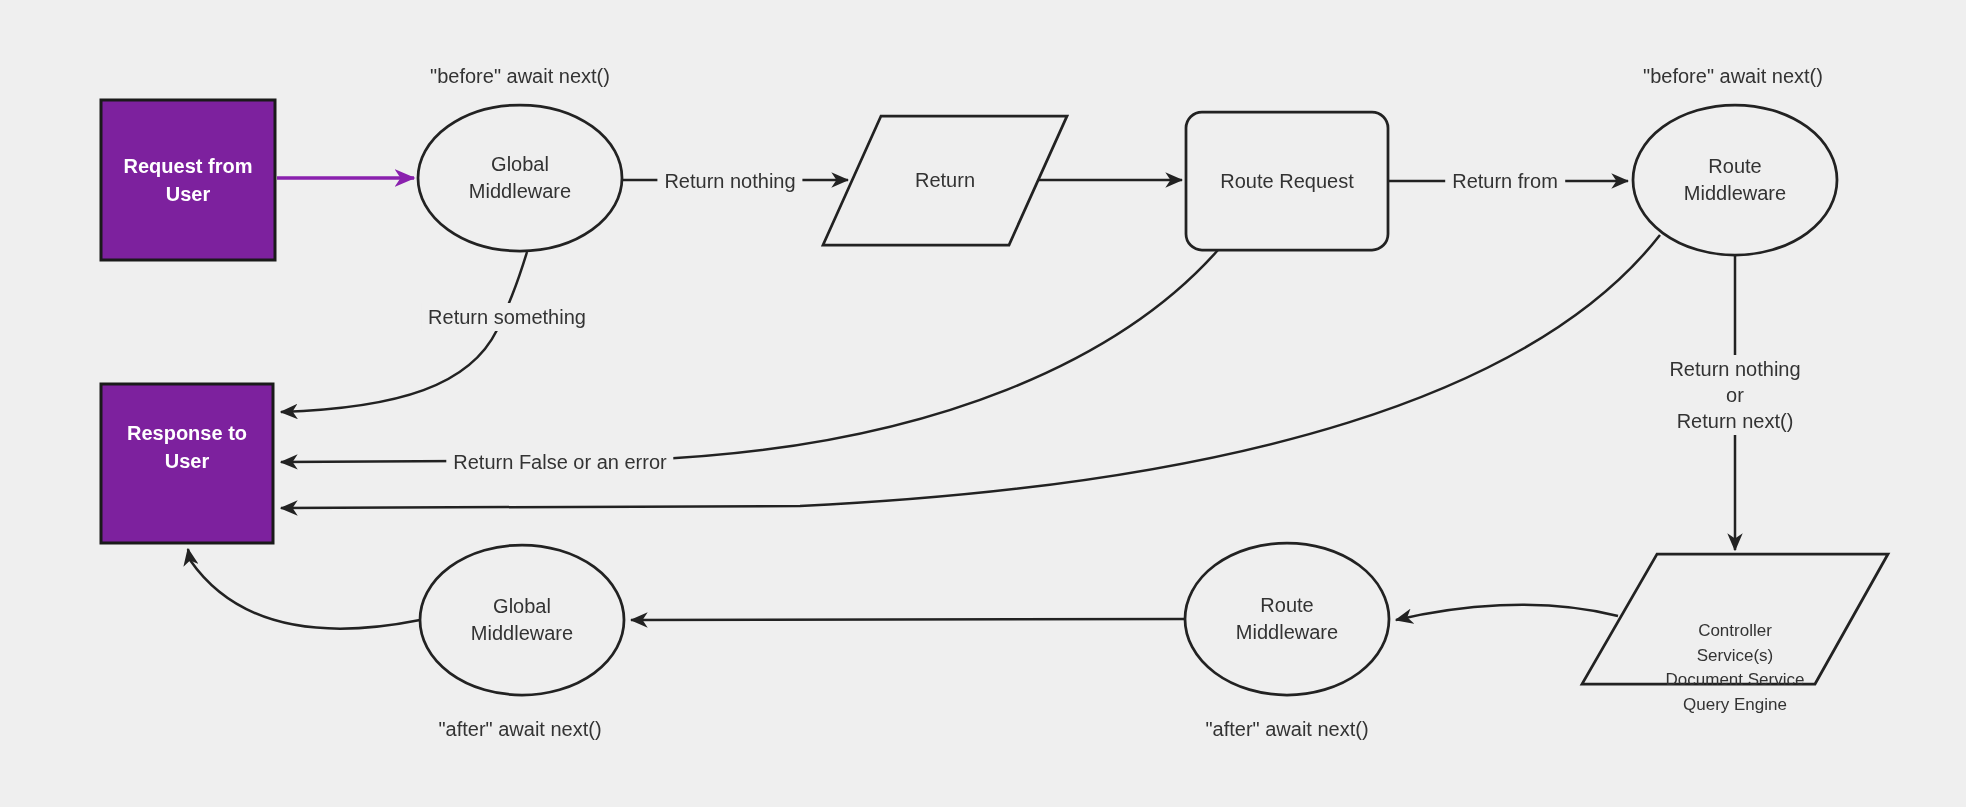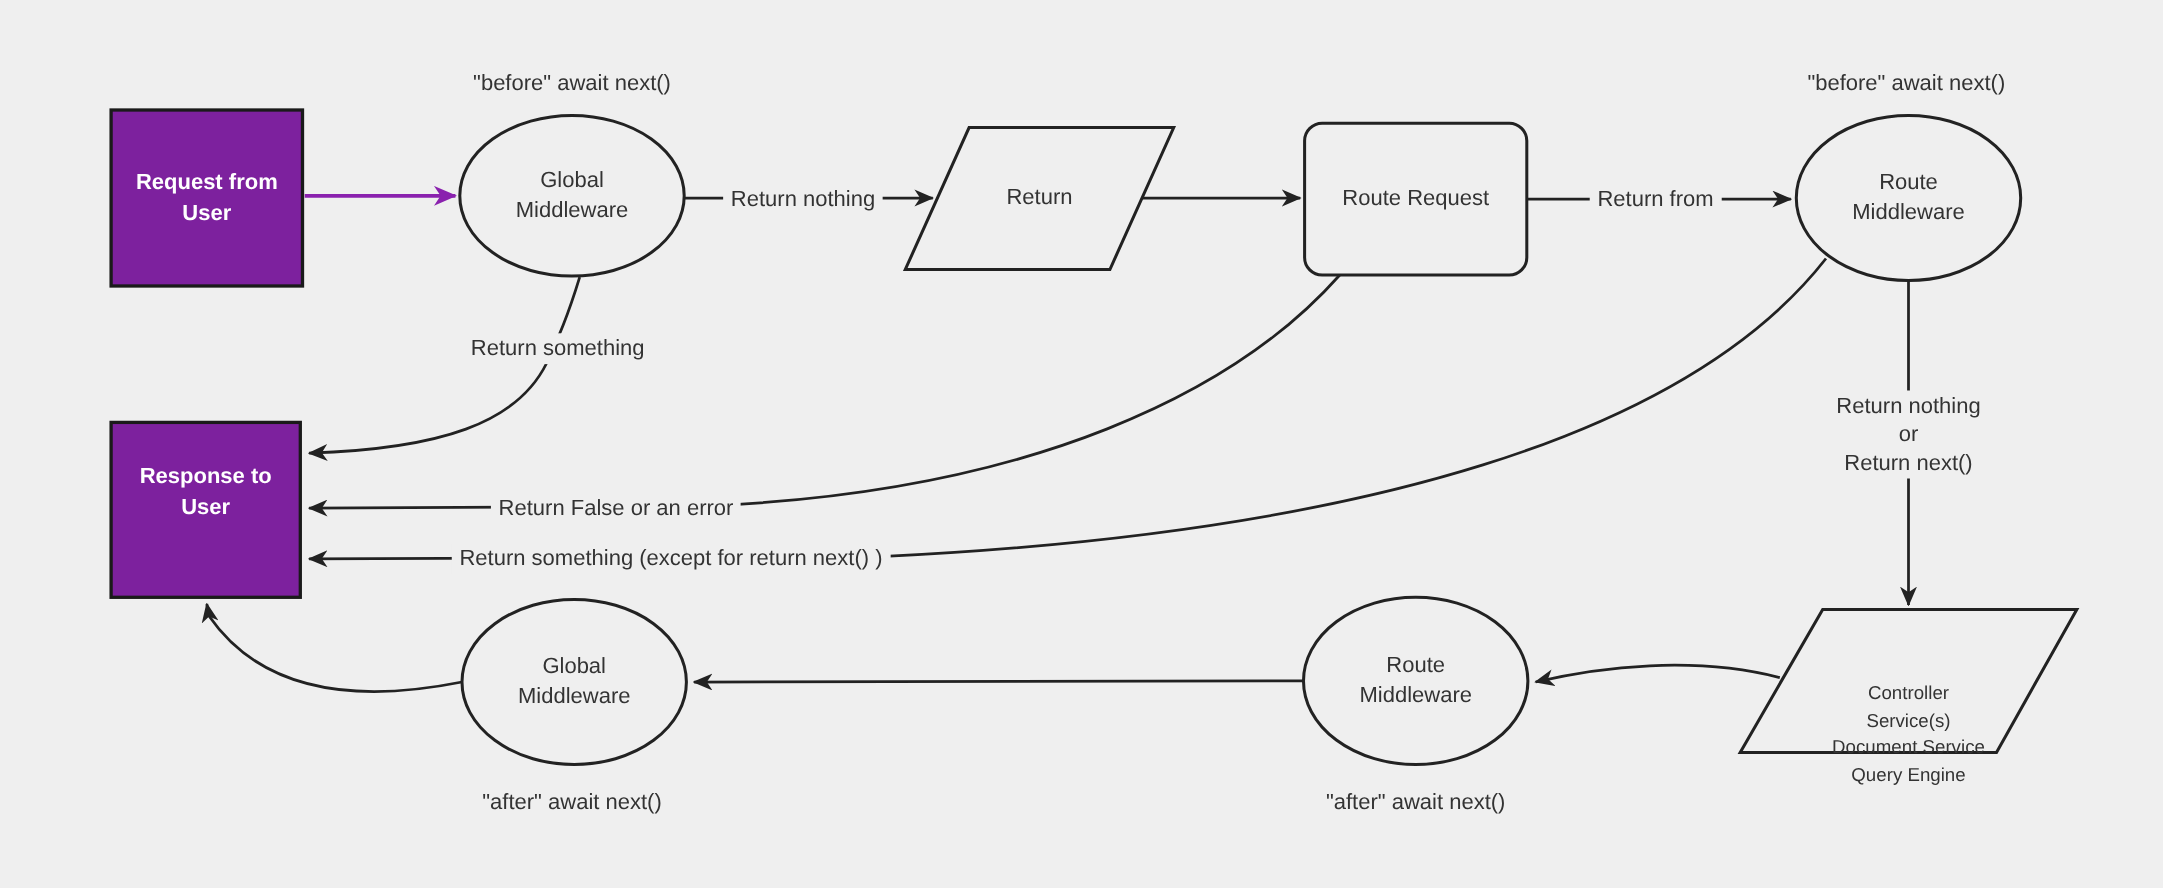--- a/index.html
+++ b/index.html
@@ -110,20 +110,19 @@
 Query Engine</div>
   <div class="node-label" style="left:1287px; top:619px; width:140px;">Route Middleware</div>
   <div class="node-label" style="left:522px; top:620px; width:130px;">Global Middleware</div>
 
   <div class="lbl" style="left:520px; top:76px;">"before" await next()</div>
   <div class="lbl" style="left:1733px; top:76px;">"before" await next()</div>
   <div class="lbl bg" style="left:730px; top:181px;">Return nothing</div>
   <div class="lbl bg" style="left:1505px; top:181px;">Return from</div>
   <div class="lbl bg" style="left:507px; top:317px;text-align:right;">Return something</div>
   <div class="lbl bg" style="left:540px; top:462px;margin-left:20px;">Return False or an error</div>
-  <div class="lbl bg" style="left:610px; top:508px;">Return something (except for return next() )</div>
   <div class="lbl bg multi" style="left:1735px; top:395px;">Return nothing
 or
 Return next()</div>
   <div class="lbl" style="left:520px; top:729px;">"after" await next()</div>
   <div class="lbl" style="left:1287px; top:729px;">"after" await next()</div>
 
 </div>
 
 </body></html>

